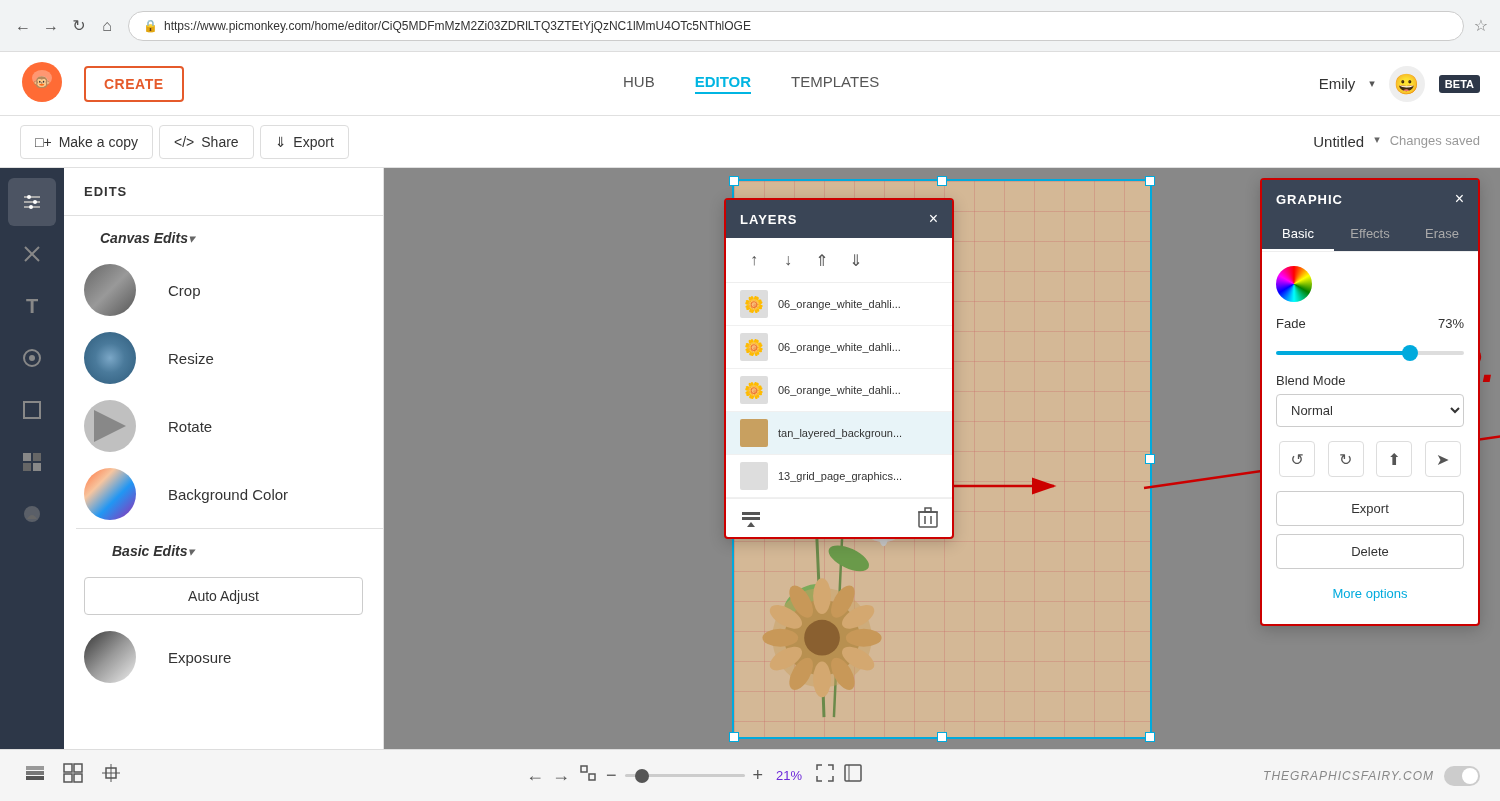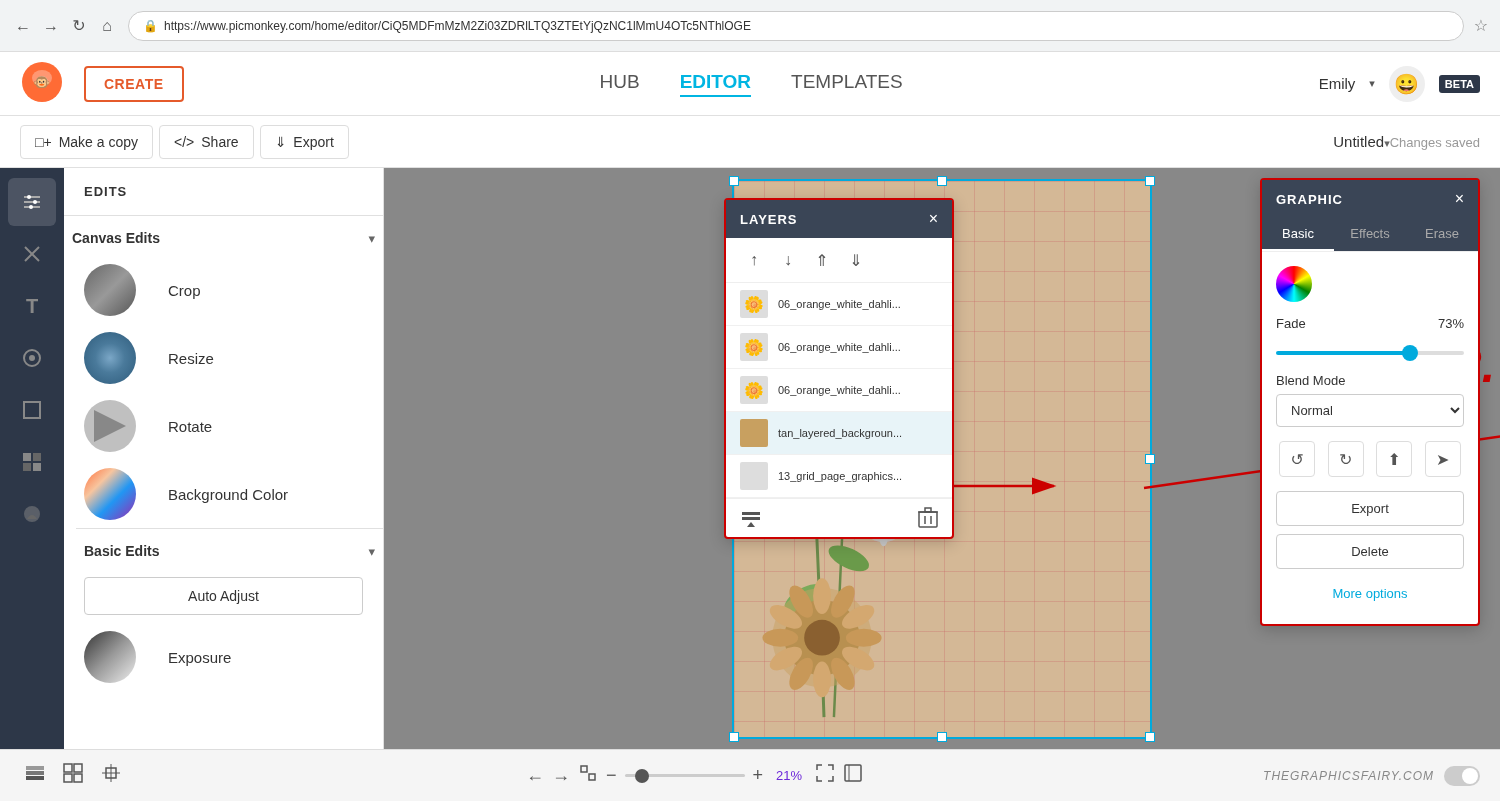--- a/index.html
+++ b/index.html
@@ -42,21 +42,21 @@
       color: #e55a2b;
       background: white;
       padding: 8px 18px;
       font-size: 14px;
       font-weight: 700;
       border-radius: 4px;
       cursor: pointer;
       letter-spacing: 0.5px;
     }
     .nav-links { display: flex; gap: 40px; flex: 1; justify-content: center; }
-    .nav-link { font-size: 19px; color: #555; text-decoration: none; cursor: pointer; }
+    .nav-link { font-size: 15px; color: #555; text-decoration: none; cursor: pointer; }
     .nav-link.active { color: #00b5e2; font-weight: 600; border-bottom: 2px solid #00b5e2; padding-bottom: 2px; }
     .nav-right { display: flex; align-items: center; gap: 14px; margin-left: auto; }
     .user-name { font-size: 15px; color: #333; cursor: pointer; }
     .user-chevron { font-size: 11px; color: #555; }
     .avatar-circle { width: 36px; height: 36px; border-radius: 50%; background: #eee; display: flex; align-items: center; justify-content: center; font-size: 20px; cursor: pointer; }
     .beta-badge { background: #2d3748; color: white; font-size: 11px; font-weight: 700; padding: 3px 6px; border-radius: 3px; }
 
     
     .toolbar {
       height: 52px;
@@ -72,21 +72,21 @@
       align-items: center;
       gap: 7px;
       padding: 8px 14px;
       background: white;
       border: 1px solid #ddd;
       border-radius: 4px;
       cursor: pointer;
       font-size: 14px;
       color: #333;
     }
-    .toolbar-right { margin-left: auto; display: flex; align-items: flex-end; }
+    .toolbar-right { margin-left: auto; display: flex; align-items: flex-start; gap: 10px; }
     .doc-title { font-size: 15px; color: #333; cursor: pointer; }
     .doc-chevron { font-size: 11px; color: #666; }
     .changes-saved { font-size: 13px; color: #999; }
 
     
     .main-area { display: flex; flex: 1; overflow: hidden; }
 
     
     .left-sidebar {
       width: 64px;
@@ -122,23 +122,23 @@
       padding: 16px 20px;
       font-size: 13px;
       font-weight: 700;
       color: #333;
       letter-spacing: 1px;
       border-bottom: 1px solid #e0e0e0;
     }
     .section-header {
       display: flex;
       align-items: center;
-      justify-content: space-between;
-      padding: 14px 8px 10px;
-      cursor: pointer;
+      padding: 14px 36px 10px;
+      cursor: pointer;
+      font-style: italic;
     }
     .section-title { font-size: 14px; font-weight: 600; color: #333; }
     .section-chevron { color: #666; font-size: 13px; }
     .edit-item {
       display: flex;
       align-items: center;
       gap: 32px;
       padding: 8px 20px;
       cursor: pointer;
     }

